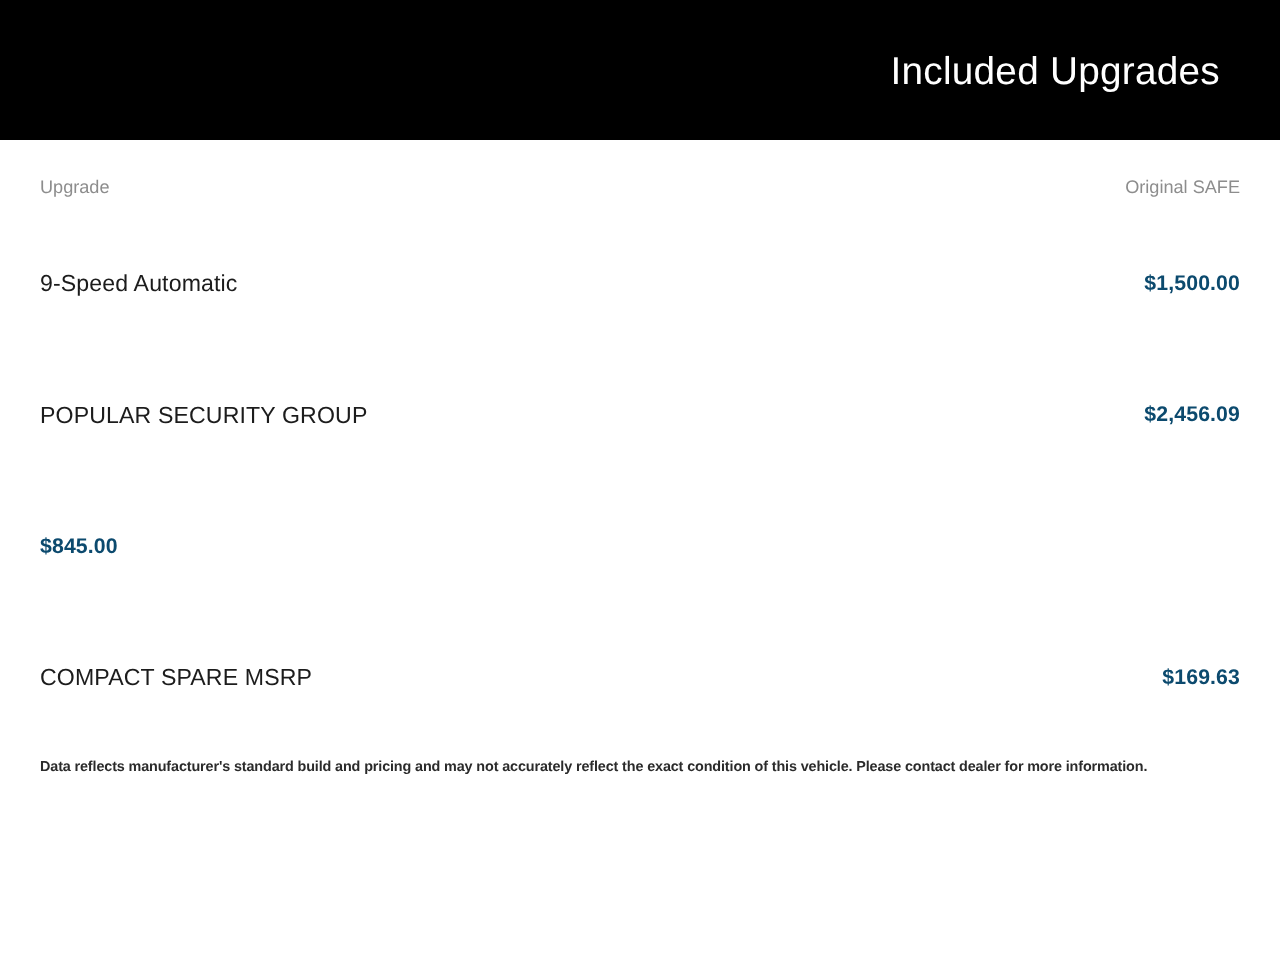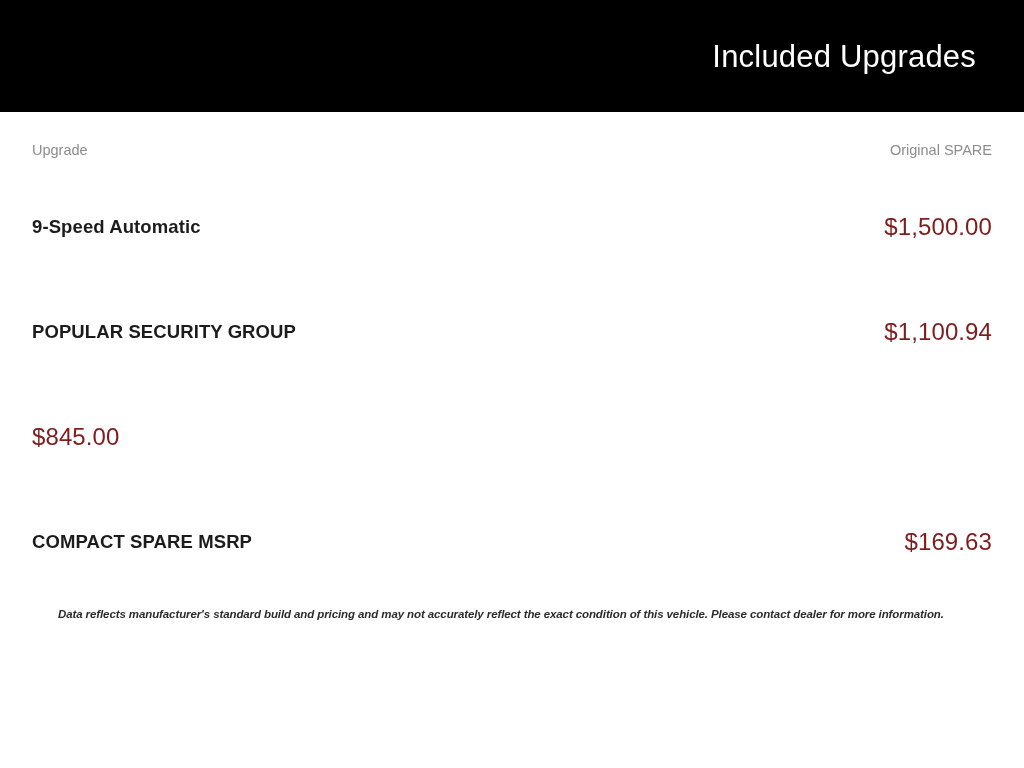--- a/index.html
+++ b/index.html
@@ -63,70 +63,68 @@
   .row {
     display: flex;
     align-items: center;
     justify-content: space-between;
     height: 105px;
     box-sizing: border-box;
   }
   .row .name {
     font-size: 18.5px;
     color: #1c1c1c;
-    font-weight: 700;
+    font-weight: 400;
     letter-spacing: 0.1px;
   }
   .row .price {
-    font-size: 24px;
-    color: #7f1d1d;
-    font-weight: normal;
+    font-size: 17px;
+    color: #0c4a6e;
+    font-weight: bold;
     letter-spacing: 0.1px;
     white-space: nowrap;
   }
   .disclaimer {
     font-size: 11.5px;
-    font-style: italic;
     color: #2b2b2b;
     font-weight: bold;
     padding-top: 14px;
     padding-bottom: 10px;
     letter-spacing: -0.1px;
-    margin-left: 26px;
   }
   .footer-space {
     height: 36px;
   }
 </style>
 </head>
 <body>
 
 <div class="page">
 
   <div class="header">
     <div class="header-title">Included Upgrades</div>
   </div>
 
   <div class="content">
 
     <div class="col-head">
       <div class="label">Upgrade</div>
-      <div class="label">Original SPARE</div>
+      <div class="label">Original SAFE</div>
     </div>
 
     <div class="rows">
 
       <div class="row">
         <div class="name">9-Speed Automatic</div>
         <div class="price">$1,500.00</div>
       </div>
 
       <div class="row">
         <div class="name">POPULAR SECURITY GROUP</div>
-        <div class="price">$1,100.94</div>
+        <div class="price">$2,456.09</div>
       </div>
 
 
       <div class="row">
         <div class="price">$845.00</div>
       </div>
 
       <div class="row">
         <div class="name">COMPACT SPARE MSRP</div>
         <div class="price">$169.63</div>

